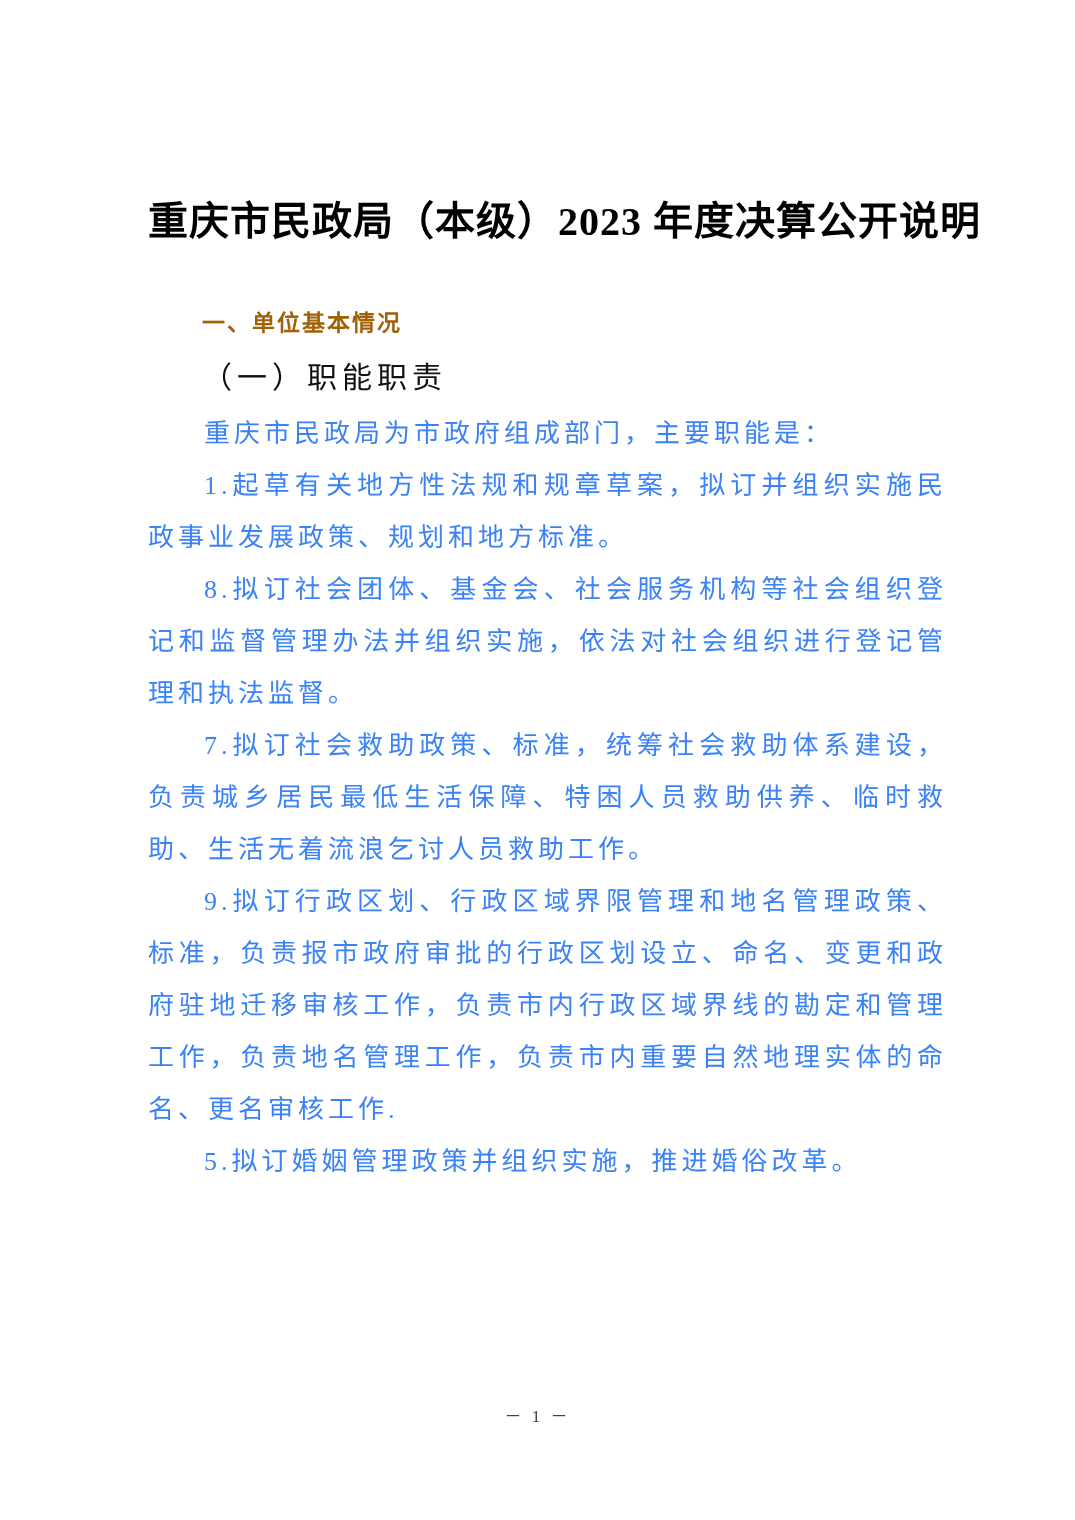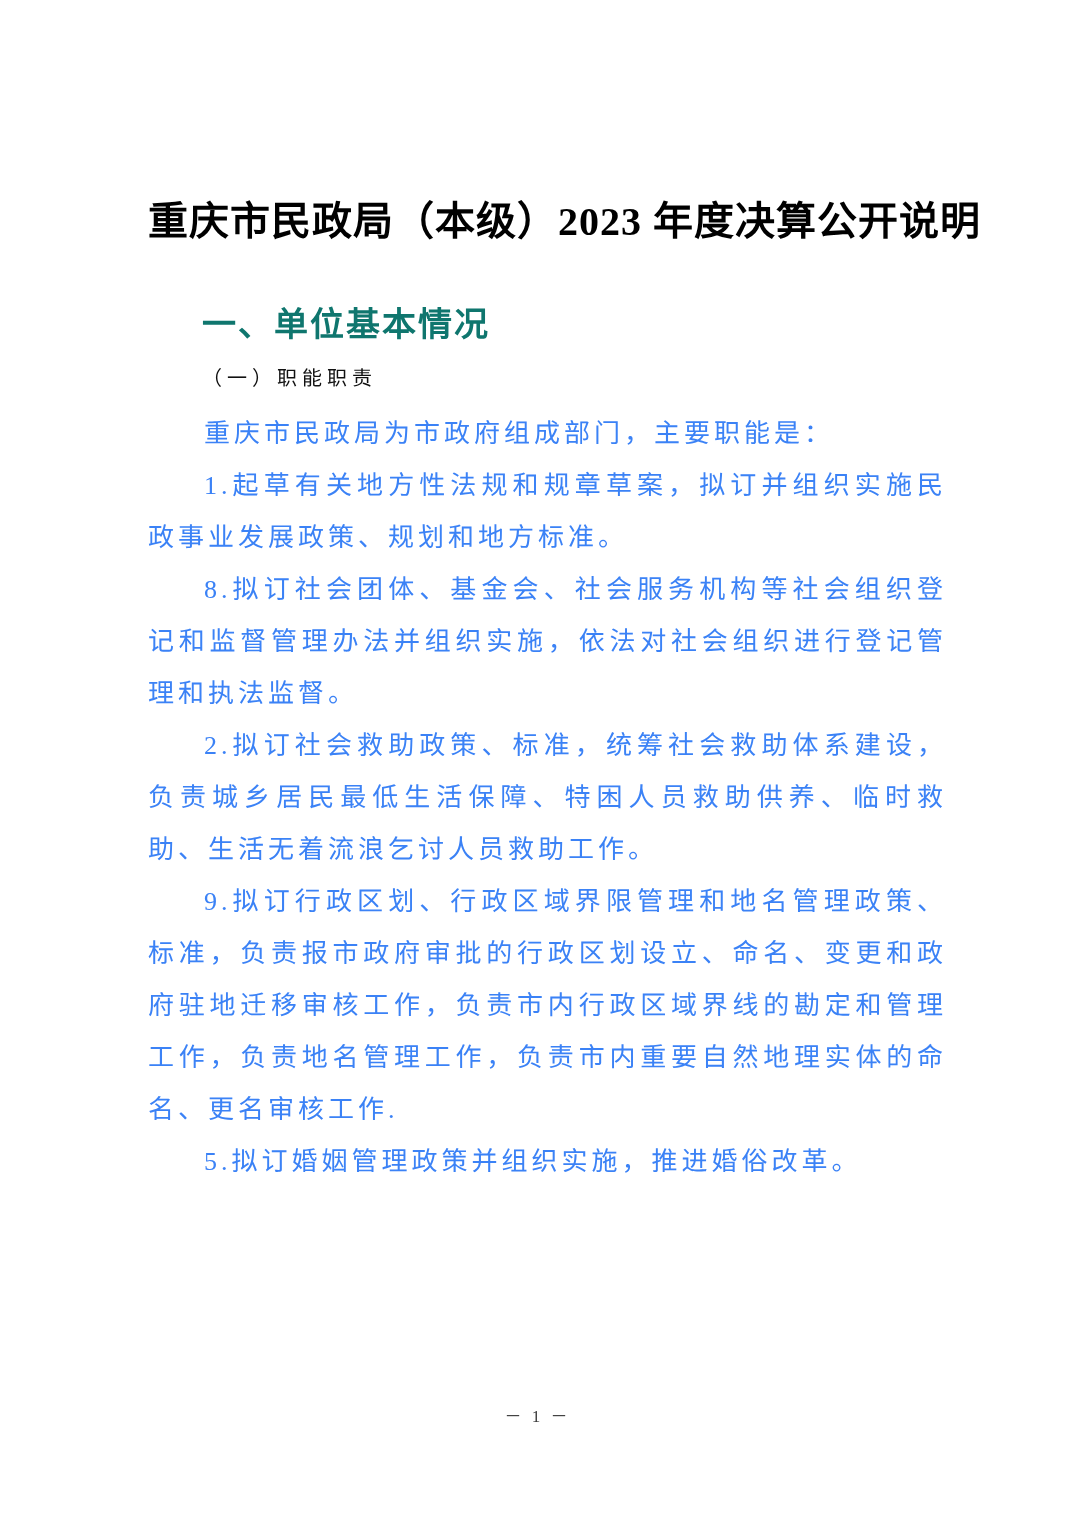--- a/index.html
+++ b/index.html
@@ -28,31 +28,31 @@
     line-height: 52px;
     font-weight: bold;
     text-align: center;
     letter-spacing: 1px;
     color: #000000;
     font-family: "Liberation Serif", "DejaVu Serif", serif;
     white-space: nowrap;
   }
   .section-heading {
     margin: 50px 0 0 0;
-    font-size: 34px;
+    font-size: 23px;
     line-height: 52px;
     font-weight: bold;
     letter-spacing: 2px;
     text-indent: 54px;
-    color: #0f766e;
-    font-family: Liberation Sans, sans-serif;
+    color: #a16207;
+    font-family: Liberation Serif, serif;
   }
   .subsection-heading {
     margin: 2px 0 0 0;
-    font-size: 20px;
+    font-size: 30px;
     line-height: 52px;
     font-weight: normal;
     letter-spacing: 5px;
     text-indent: 54px;
     color: #111111;
   }
   .para {
     margin: 0;
     font-size: 26px;
     line-height: 52px;
@@ -84,19 +84,19 @@
     <h1 class="doc-title">重庆市民政局（本级）2023 年度决算公开说明</h1>
 
     <h2 class="section-heading">一、单位基本情况</h2>
 
     <h3 class="subsection-heading">（一）职能职责</h3>
 
     <p class="para intro">重庆市民政局为市政府组成部门，主要职能是：</p>
 
     <p class="para">1.起草有关地方性法规和规章草案，拟订并组织实施民政事业发展政策、规划和地方标准。</p>
     <p class="para">8.拟订社会团体、基金会、社会服务机构等社会组织登记和监督管理办法并组织实施，依法对社会组织进行登记管理和执法监督。</p>
-    <p class="para">2.拟订社会救助政策、标准，统筹社会救助体系建设，负责城乡居民最低生活保障、特困人员救助供养、临时救助、生活无着流浪乞讨人员救助工作。</p>
+    <p class="para">7.拟订社会救助政策、标准，统筹社会救助体系建设，负责城乡居民最低生活保障、特困人员救助供养、临时救助、生活无着流浪乞讨人员救助工作。</p>
     <p class="para">9.拟订行政区划、行政区域界限管理和地名管理政策、标准，负责报市政府审批的行政区划设立、命名、变更和政府驻地迁移审核工作，负责市内行政区域界线的勘定和管理工作，负责地名管理工作，负责市内重要自然地理实体的命名、更名审核工作.</p>
     <p class="para">5.拟订婚姻管理政策并组织实施，推进婚俗改革。</p>
   </div>
 
   <div class="page-footer">－ 1 －</div>
 </div>
 
 </body></html>

